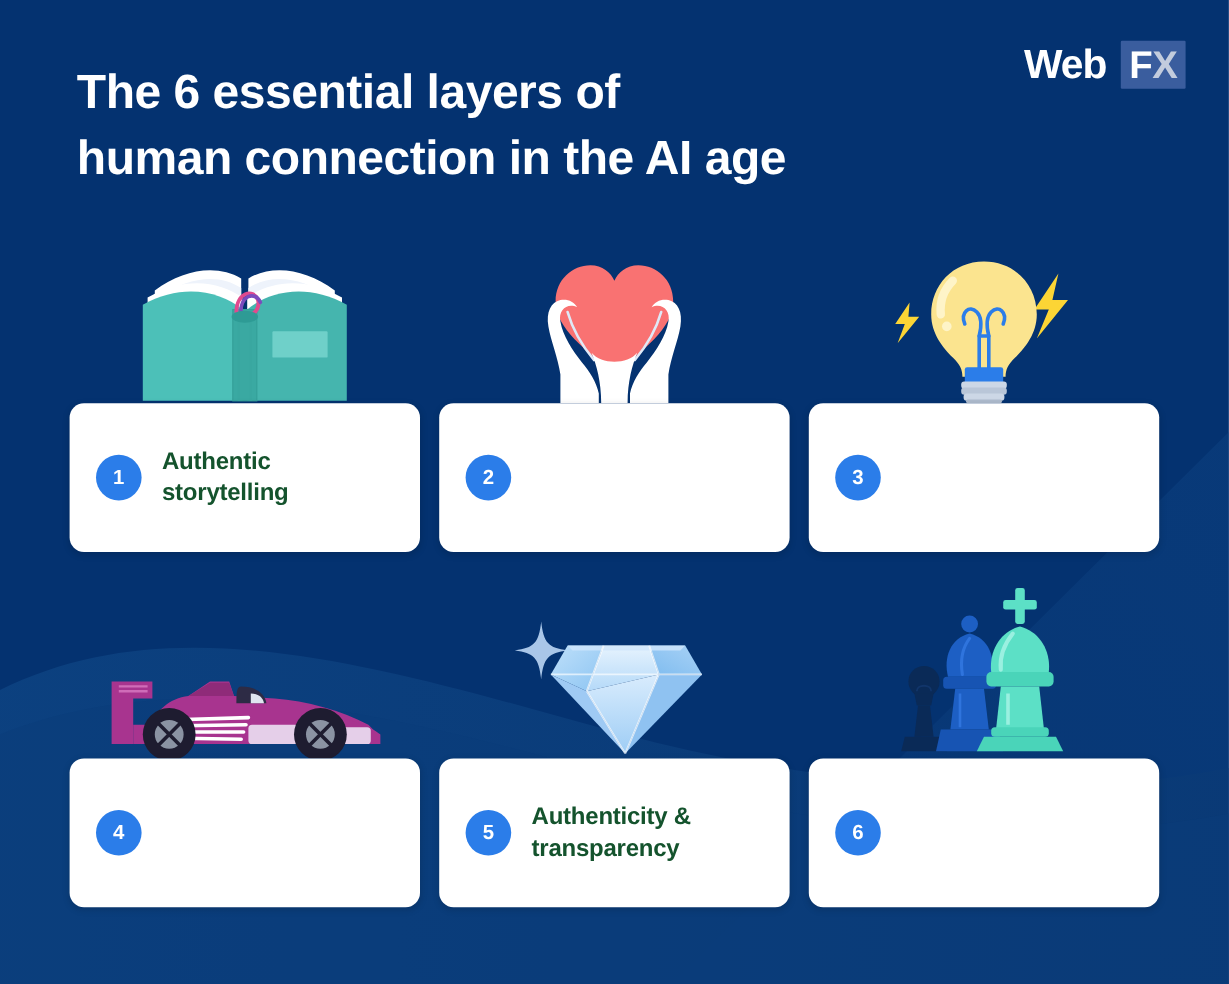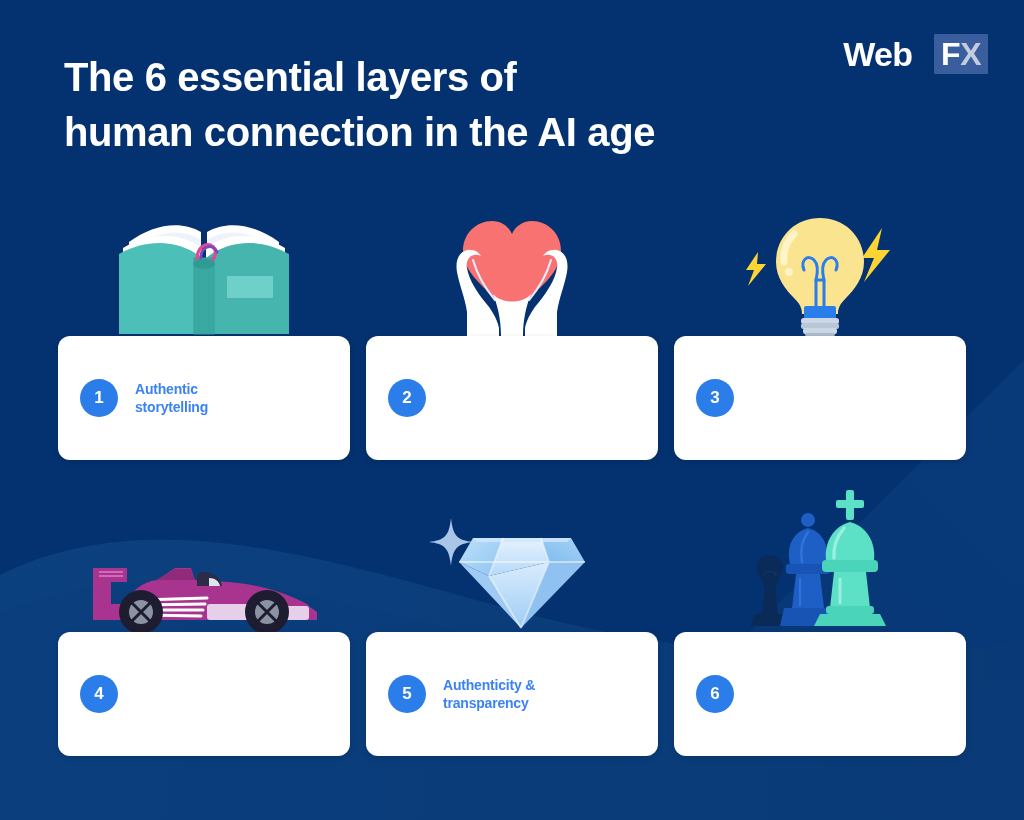--- a/index.html
+++ b/index.html
@@ -59,21 +59,21 @@
     display: flex;
     align-items: center;
     height: 42px;
   }
   .logo-web {
     color: #ffffff;
     font-size: 34px;
     font-weight: 700;
     letter-spacing: -0.8px;
     line-height: 1;
-    padding-right: 22px;
+    padding-right: 12px;
   }
   .logo-fx-box {
     background: #3a5d9e;
     height: 40px;
     display: flex;
     align-items: center;
     padding: 0 7px;
     border-radius: 1px;
   }
   .logo-f { color: #ffffff; font-size: 32px; font-weight: 700; line-height: 1; letter-spacing: -0.5px; }
@@ -135,22 +135,22 @@
     color: #ffffff;
     font-size: 17px;
     font-weight: 700;
     display: flex;
     align-items: center;
     justify-content: center;
     margin-right: 17px;
   }
 
   .card-label {
-    color: #3b82f6;
-    font-size: 14px;
+    color: #14532d;
+    font-size: 20px;
     font-weight: 700;
     line-height: 1.32;
     letter-spacing: -0.2px;
     white-space: pre-line;
   }
 </style>
 </head>
 <body>
 
 <div id="infographic">

